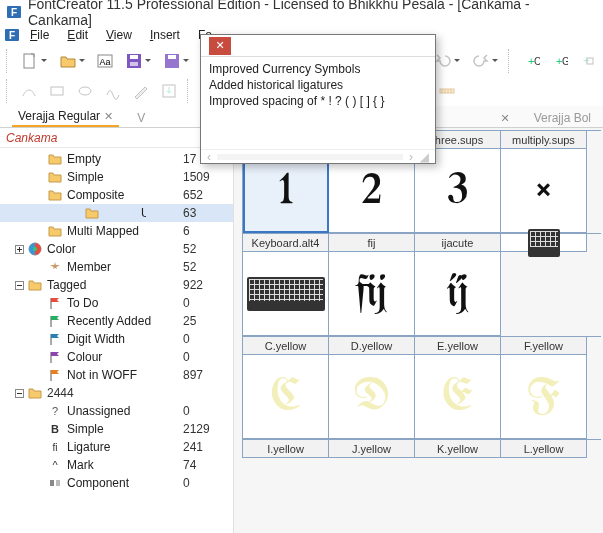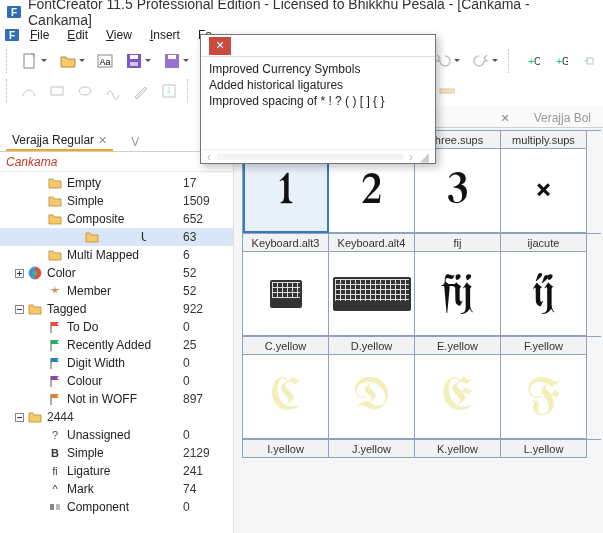--- a/index.html
+++ b/index.html
@@ -22,21 +22,21 @@
   .tb-btn { width: 24px; height: 24px; display: flex; align-items: center; justify-content: center; border: 1px solid transparent; cursor: default; position: relative; }
   .tb-btn.drop { width: 34px; justify-content: flex-start; padding-left: 3px; }
   .tb-btn.drop::after { content: ""; position: absolute; right: 3px; top: 9px; border: 3px solid transparent; border-top-color: #555; }
   .tb-btn svg { width: 18px; height: 18px; }
   .tb-btn.dim svg { opacity: 0.35; }
 
   .editor-area { position: relative; height: 457px; display: flex; }
 
   
   .left-panel { width: 234px; background: #fff; display: flex; flex-direction: column; border-right: 1px solid #e0e0e0; }
-  .tabstrip { height: 22px; display: flex; align-items: flex-end; border-bottom: 1px solid #d0d0d0; gap: 12px; padding: 0 6px; margin-top: 24px; }
+  .tabstrip { height: 22px; display: flex; align-items: flex-end; border-bottom: 1px solid #d0d0d0; gap: 12px; padding: 0 12px; }
   .tab { font-size: 12px; padding: 2px 6px; color: #999; cursor: default; }
   .tab.closeable { display: flex; align-items: center; gap: 4px; }
   .tab.active { color: #222; border-bottom: 2px solid #f5a623; }
   .tab-x { font-size: 11px; color: #888; cursor: default; }
   .subtab-row { height: 20px; display: flex; align-items: center; padding: 0 6px; border-bottom: 1px solid #e8e8e8; }
   .subtab { font-size: 12px; color: #c0392b; font-style: italic; }
 
   .tree { flex: 1; overflow: hidden; padding-top: 2px; }
   .tree-row { display: flex; align-items: center; height: 18px; padding-right: 10px; cursor: default; }
   .tree-row.sel { background: #d8e6f7; gap: 37px; }
@@ -511,21 +511,20 @@
             <div class="gcap sel">one.sups</div>
             <div class="gcap">two.sups</div>
             <div class="gcap">three.sups</div>
             <div class="gcap">multiply.sups</div>
             <div class="gcell sel" style="font-family: UnifrakturMaguntia, &quot;Old English Text MT&quot;, Georgia, serif;">1</div>
             <div class="gcell" style="font-family: UnifrakturMaguntia, &quot;Old English Text MT&quot;, Georgia, serif;">2</div>
             <div class="gcell" style="font-family: UnifrakturMaguntia, &quot;Old English Text MT&quot;, Georgia, serif;">3</div>
             <div class="gcell" style="font-family: UnifrakturMaguntia, &quot;Old English Text MT&quot;, Georgia, serif;">×</div>
           </div>
           <div class="glyph-grid" style="grid-template-rows: 18px 84px;">
-            <div class="gcap">Keyboard.alt3</div>
             <div class="gcap">Keyboard.alt4</div>
             <div class="gcap">fij</div>
             <div class="gcap">ijacute</div>
             <div class="gcell">
               <div class="kb-mini"></div>
             </div>
             <div class="gcell">
               <div class="kb-full"></div>
             </div>
             <div class="gcell" style="font-family: UnifrakturMaguntia, &quot;Old English Text MT&quot;, Georgia, serif;">fij</div>

